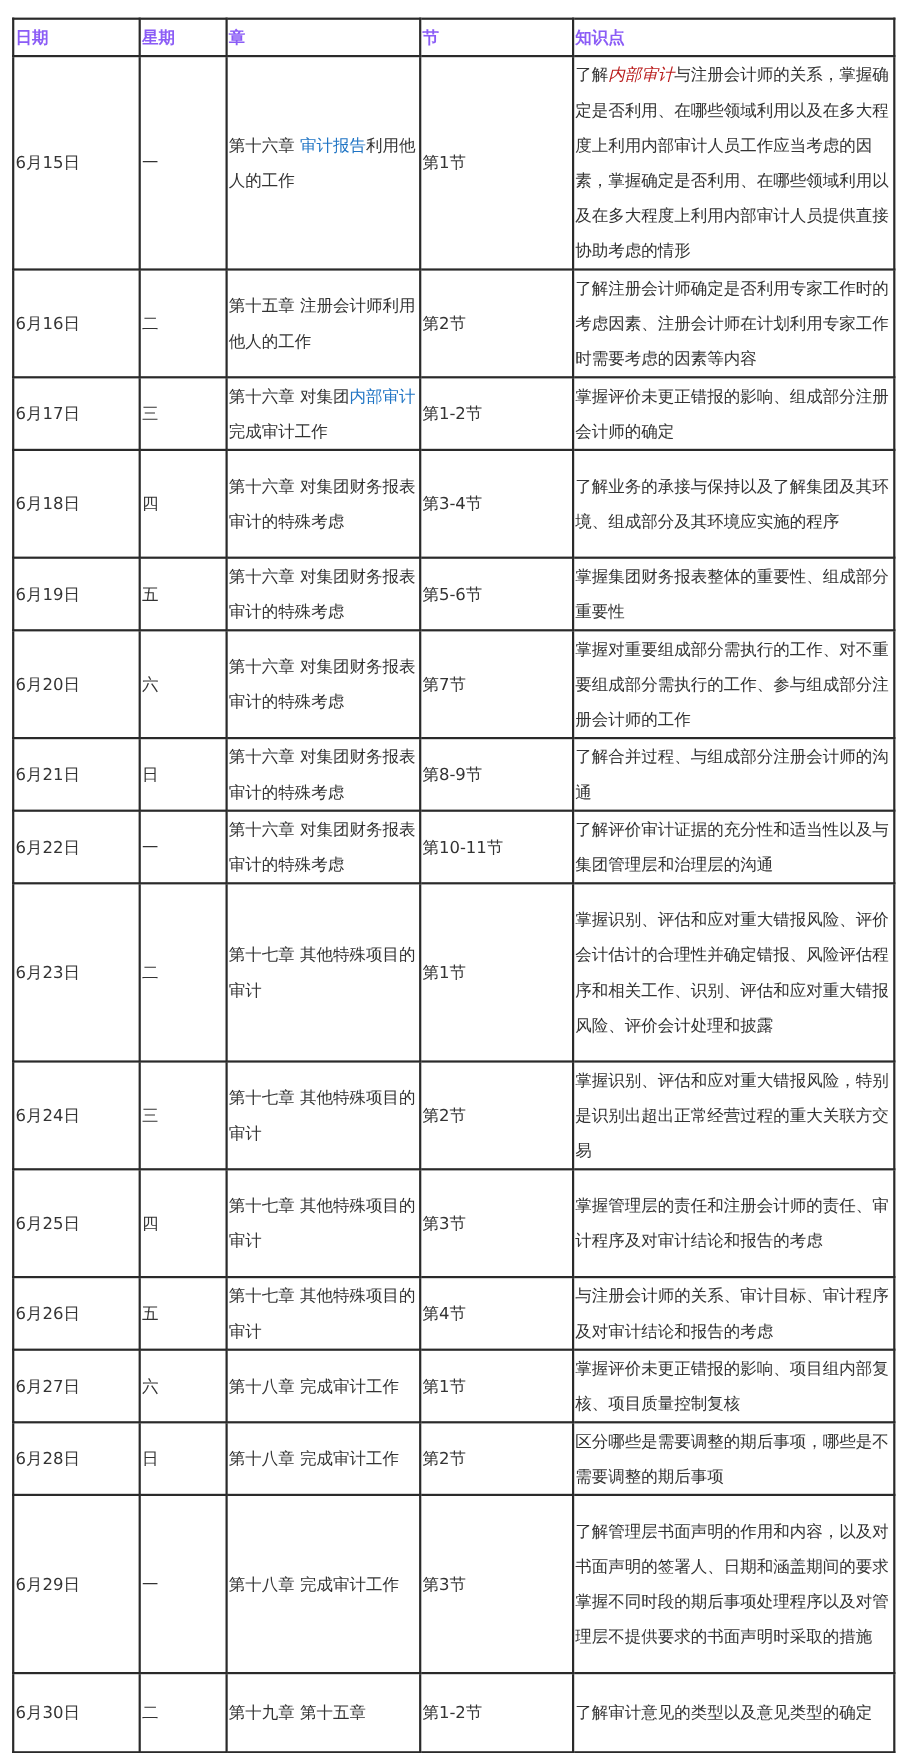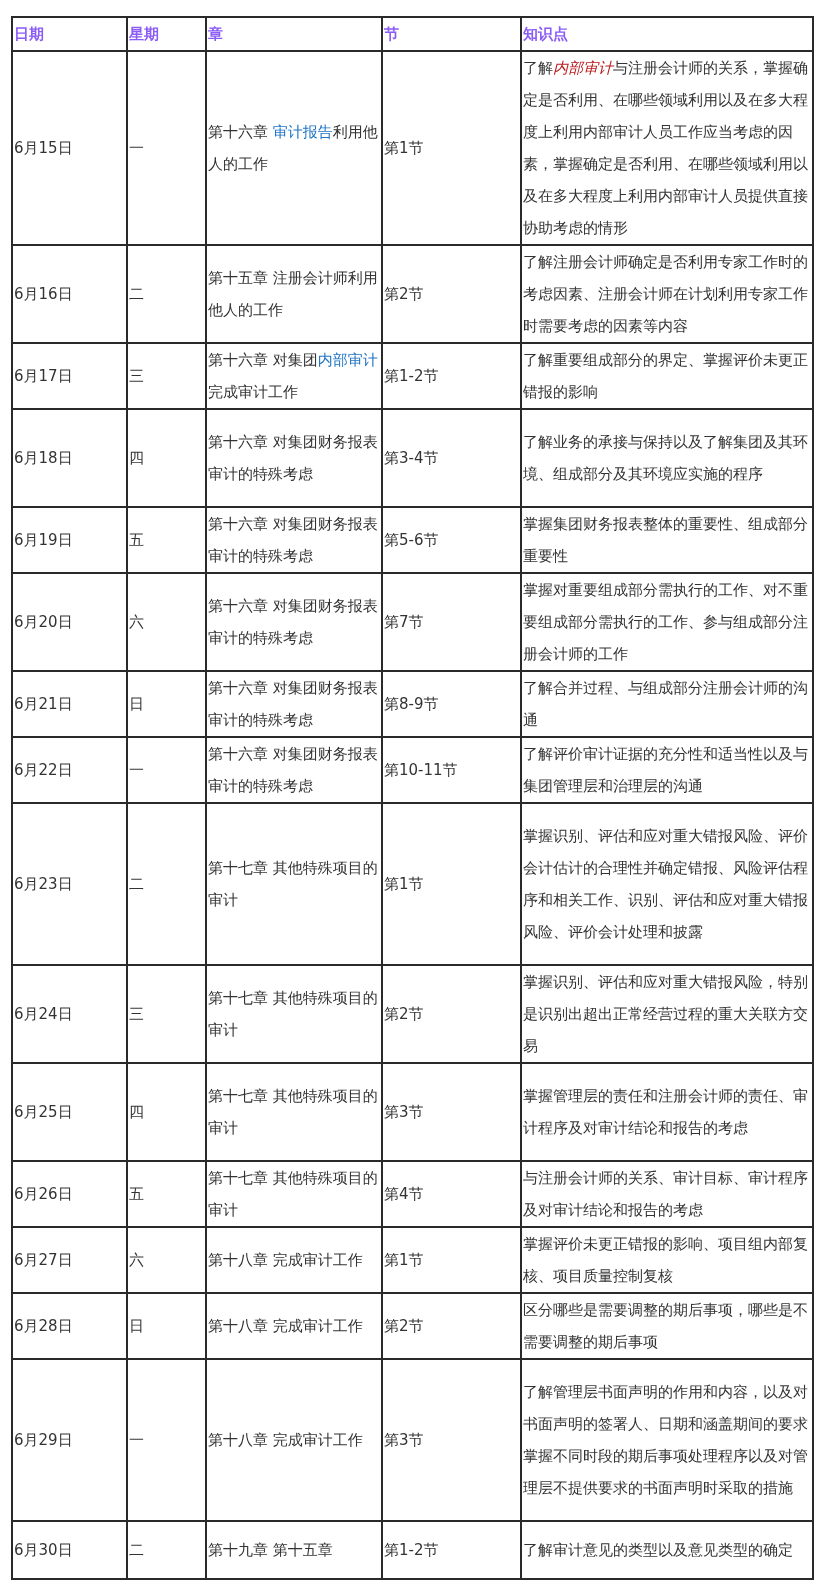--- a/index.html
+++ b/index.html
@@ -84,21 +84,21 @@
         <td><span>二</span></td>
         <td><span>第十五章 注册会计师利用他人的工作</span></td>
         <td><span>第2节</span></td>
         <td class="point"><span>了解注册会计师确定是否利用专家工作时的考虑因素、注册会计师在计划利用专家工作时需要考虑的因素等内容</span></td>
       </tr>
       <tr style="height: 66px;">
         <td><span>6月17日</span></td>
         <td><span>三</span></td>
         <td><span>第十六章 对集团</span><a class="link" style="color: rgb(31, 116, 196);">内部审计</a><span>完成审计工作</span></td>
         <td><span>第1-2节</span></td>
-        <td class="point"><span>了解重要组成部分的界定、掌握评价未更正错报的影响</span></td>
+        <td class="point"><span>掌握评价未更正错报的影响、组成部分注册会计师的确定</span></td>
       </tr>
       <tr style="height: 98px;">
         <td><span>6月18日</span></td>
         <td><span>四</span></td>
         <td><span>第十六章 对集团财务报表审计的特殊考虑</span></td>
         <td><span>第3-4节</span></td>
         <td class="point"><span>了解业务的承接与保持以及了解集团及其环境、组成部分及其环境应实施的程序</span></td>
       </tr>
       <tr style="height: 66px;">
         <td><span>6月19日</span></td>
@@ -170,21 +170,21 @@
         <td><span>第2节</span></td>
         <td class="point"><span>区分哪些是需要调整的期后事项，哪些是不需要调整的期后事项</span></td>
       </tr>
       <tr style="height: 162px;">
         <td><span>6月29日</span></td>
         <td><span>一</span></td>
         <td><span>第十八章 完成审计工作</span></td>
         <td><span>第3节</span></td>
         <td class="point"><span>了解管理层书面声明的作用和内容，以及对书面声明的签署人、日期和涵盖期间的要求掌握不同时段的期后事项处理程序以及对管理层不提供要求的书面声明时采取的措施</span></td>
       </tr>
-      <tr style="height: 58px;">
+      <tr style="height: 72px;">
         <td><span>6月30日</span></td>
         <td><span>二</span></td>
         <td><span>第十九章 第十五章</span></td>
         <td><span>第1-2节</span></td>
         <td class="point"><span>了解审计意见的类型以及意见类型的确定</span></td>
       </tr>
     </tbody>
 </table>
 
 </body></html>

